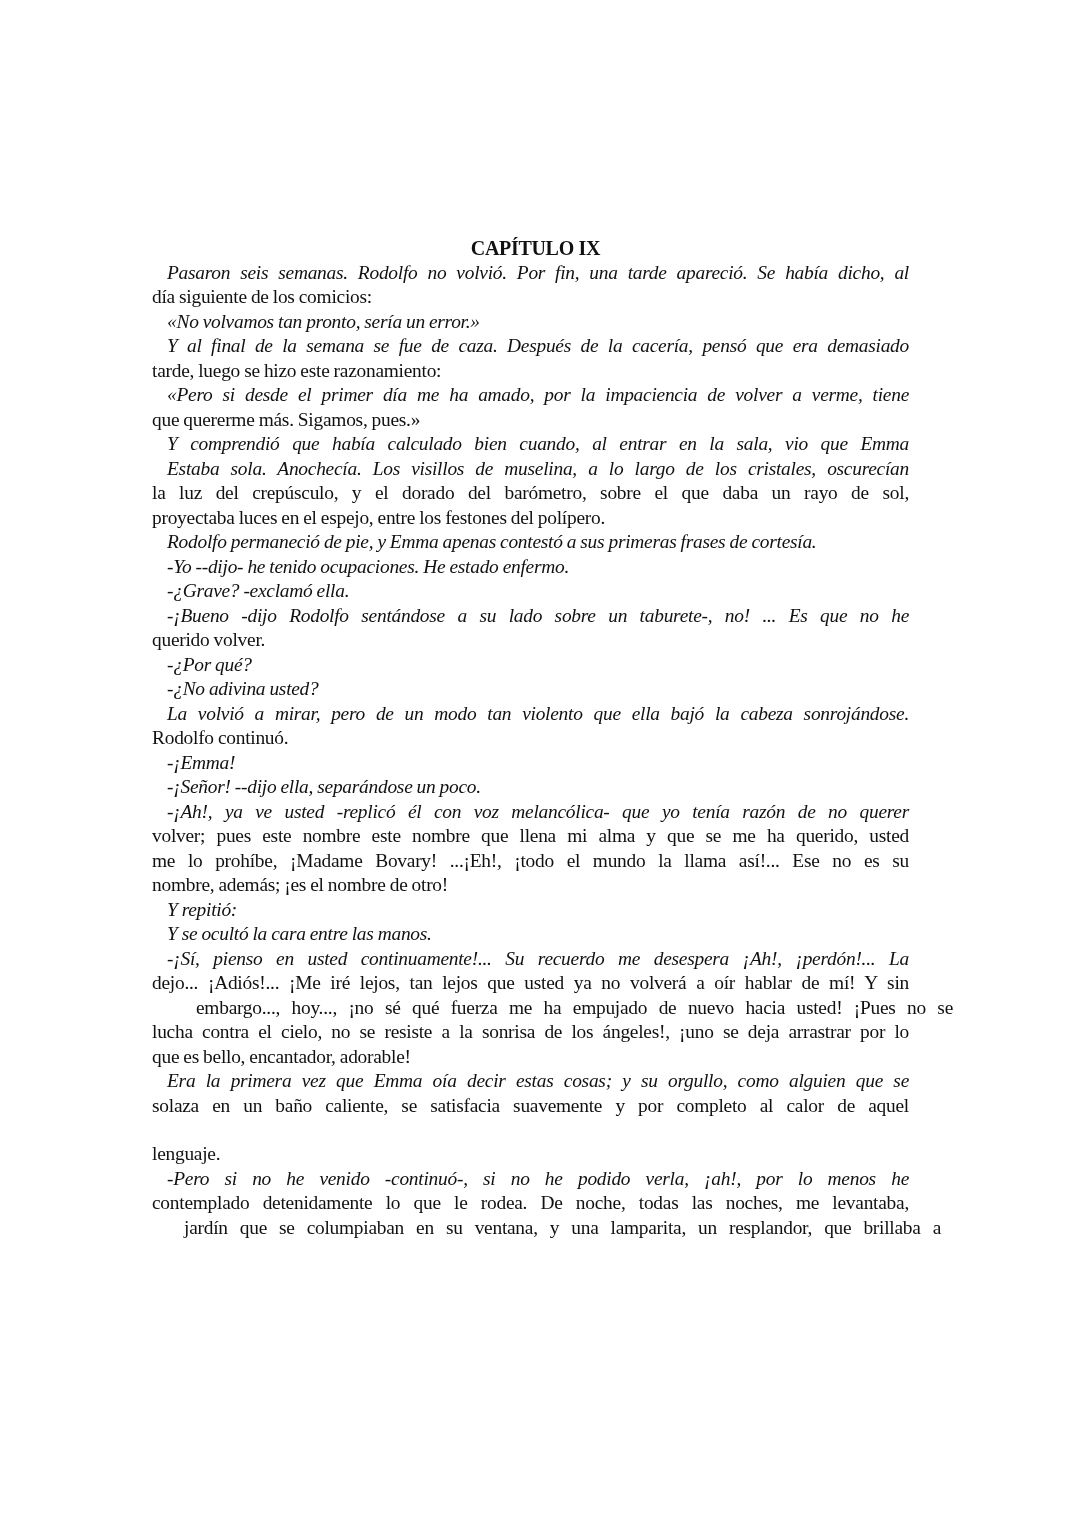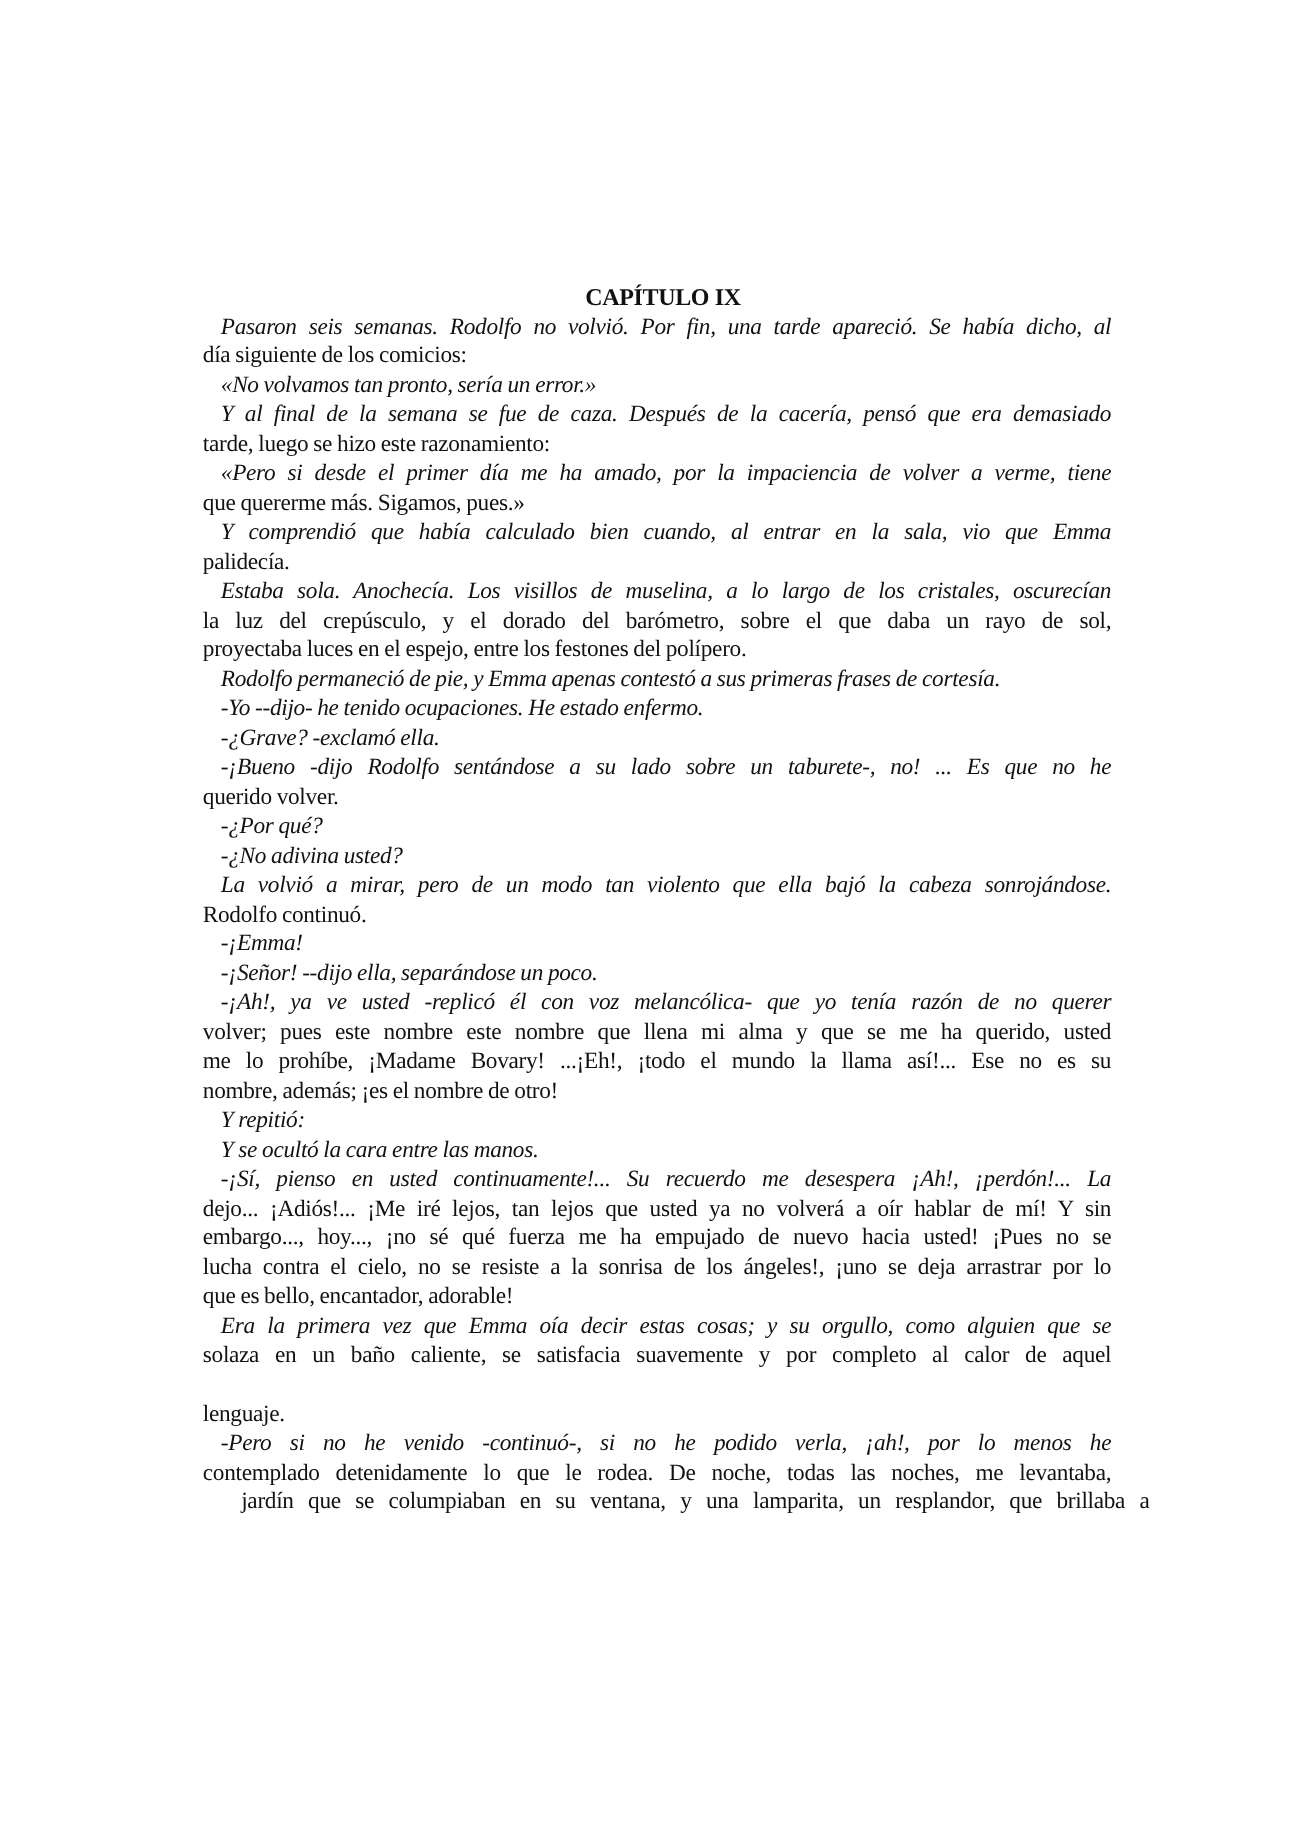--- a/index.html
+++ b/index.html
@@ -1,19 +1,19 @@
 <!DOCTYPE html>
 <html><head>
 <meta charset="utf-8">
 <style>
   html, body { margin: 0; padding: 0; background: #ffffff; }
   body { width: 1080px; height: 1525px; position: relative; overflow: hidden; }
   .page {
     position: absolute;
-    left: 169px;
+    left: 152px;
     top: 236px;
     width: 757px;
     font-family: "Liberation Serif", "DejaVu Serif", serif;
     font-size: 19.4px;
     line-height: 24.5px;
     color: #111111;
   }
   .title {
     text-align: center;
     font-weight: bold;
@@ -48,21 +48,20 @@
       <div class="para-lines">
         <span class="line first" style="display: block; width: 742px;">Y al final de la semana se fue de caza. Después de la cacería, pensó que era demasiado</span>
         <span class="line last" style="display: block;">tarde, luego se hizo este razonamiento:</span>
       </div>
       <div class="para-lines">
         <span class="line first" style="display: block; width: 742px;">«Pero si desde el primer día me ha amado, por la impaciencia de volver a verme, tiene</span>
         <span class="line last" style="display: block;">que quererme más. Sigamos, pues.»</span>
       </div>
       <div class="para-lines">
         <span class="line first" style="display: block; width: 742px;">Y comprendió que había calculado bien cuando, al entrar en la sala, vio que Emma</span>
-        <span class="line last" style="display: block;">palidecía.</span>
       </div>
       <div class="para-lines">
         <span class="line first" style="display: block; width: 742px;">Estaba sola. Anochecía. Los visillos de muselina, a lo largo de los cristales, oscurecían</span>
         <span class="line" style="display: block; width: 757px;">la luz del crepúsculo, y el dorado del barómetro, sobre el que daba un rayo de sol,</span>
         <span class="line last" style="display: block;">proyectaba luces en el espejo, entre los festones del polípero.</span>
       </div>
       <div class="para-lines">
         <span class="line first last" style="display: block;">Rodolfo permaneció de pie, y Emma apenas contestó a sus primeras frases de cortesía.</span>
       </div>
       <div class="para-lines">
@@ -99,21 +98,21 @@
       </div>
       <div class="para-lines">
         <span class="line first last" style="display: block;">Y repitió:</span>
       </div>
       <div class="para-lines">
         <span class="line first last" style="display: block;">Y se ocultó la cara entre las manos.</span>
       </div>
       <div class="para-lines">
         <span class="line first" style="display: block; width: 742px;">-¡Sí, pienso en usted continuamente!... Su recuerdo me desespera ¡Ah!, ¡perdón!... La</span>
         <span class="line" style="display: block; width: 757px;">dejo... ¡Adiós!... ¡Me iré lejos, tan lejos que usted ya no volverá a oír hablar de mí! Y sin</span>
-        <span class="line" style="display: block; width: 757px;">embargo..., hoy..., ¡no sé qué fuerza me ha empujado de nuevo hacia usted! ¡Pues no se</span>
+        <span class="line" style="display: block; width: 757px; margin-left: 44px;">embargo..., hoy..., ¡no sé qué fuerza me ha empujado de nuevo hacia usted! ¡Pues no se</span>
         <span class="line" style="display: block; width: 757px;">lucha contra el cielo, no se resiste a la sonrisa de los ángeles!, ¡uno se deja arrastrar por lo</span>
         <span class="line last" style="display: block;">que es bello, encantador, adorable!</span>
       </div>
       <div class="para-lines">
         <span class="line first" style="display: block; width: 742px;">Era la primera vez que Emma oía decir estas cosas; y su orgullo, como alguien que se</span>
         <span class="line" style="display: block; width: 757px;">solaza en un baño caliente, se satisfacia suavemente y por completo al calor de aquel</span>
         <span class="line last" style="display: block; margin-top: 24px;">lenguaje.</span>
       </div>
       <div class="para-lines">
         <span class="line first" style="display: block; width: 742px;">-Pero si no he venido -continuó-, si no he podido verla, ¡ah!, por lo menos he</span>

